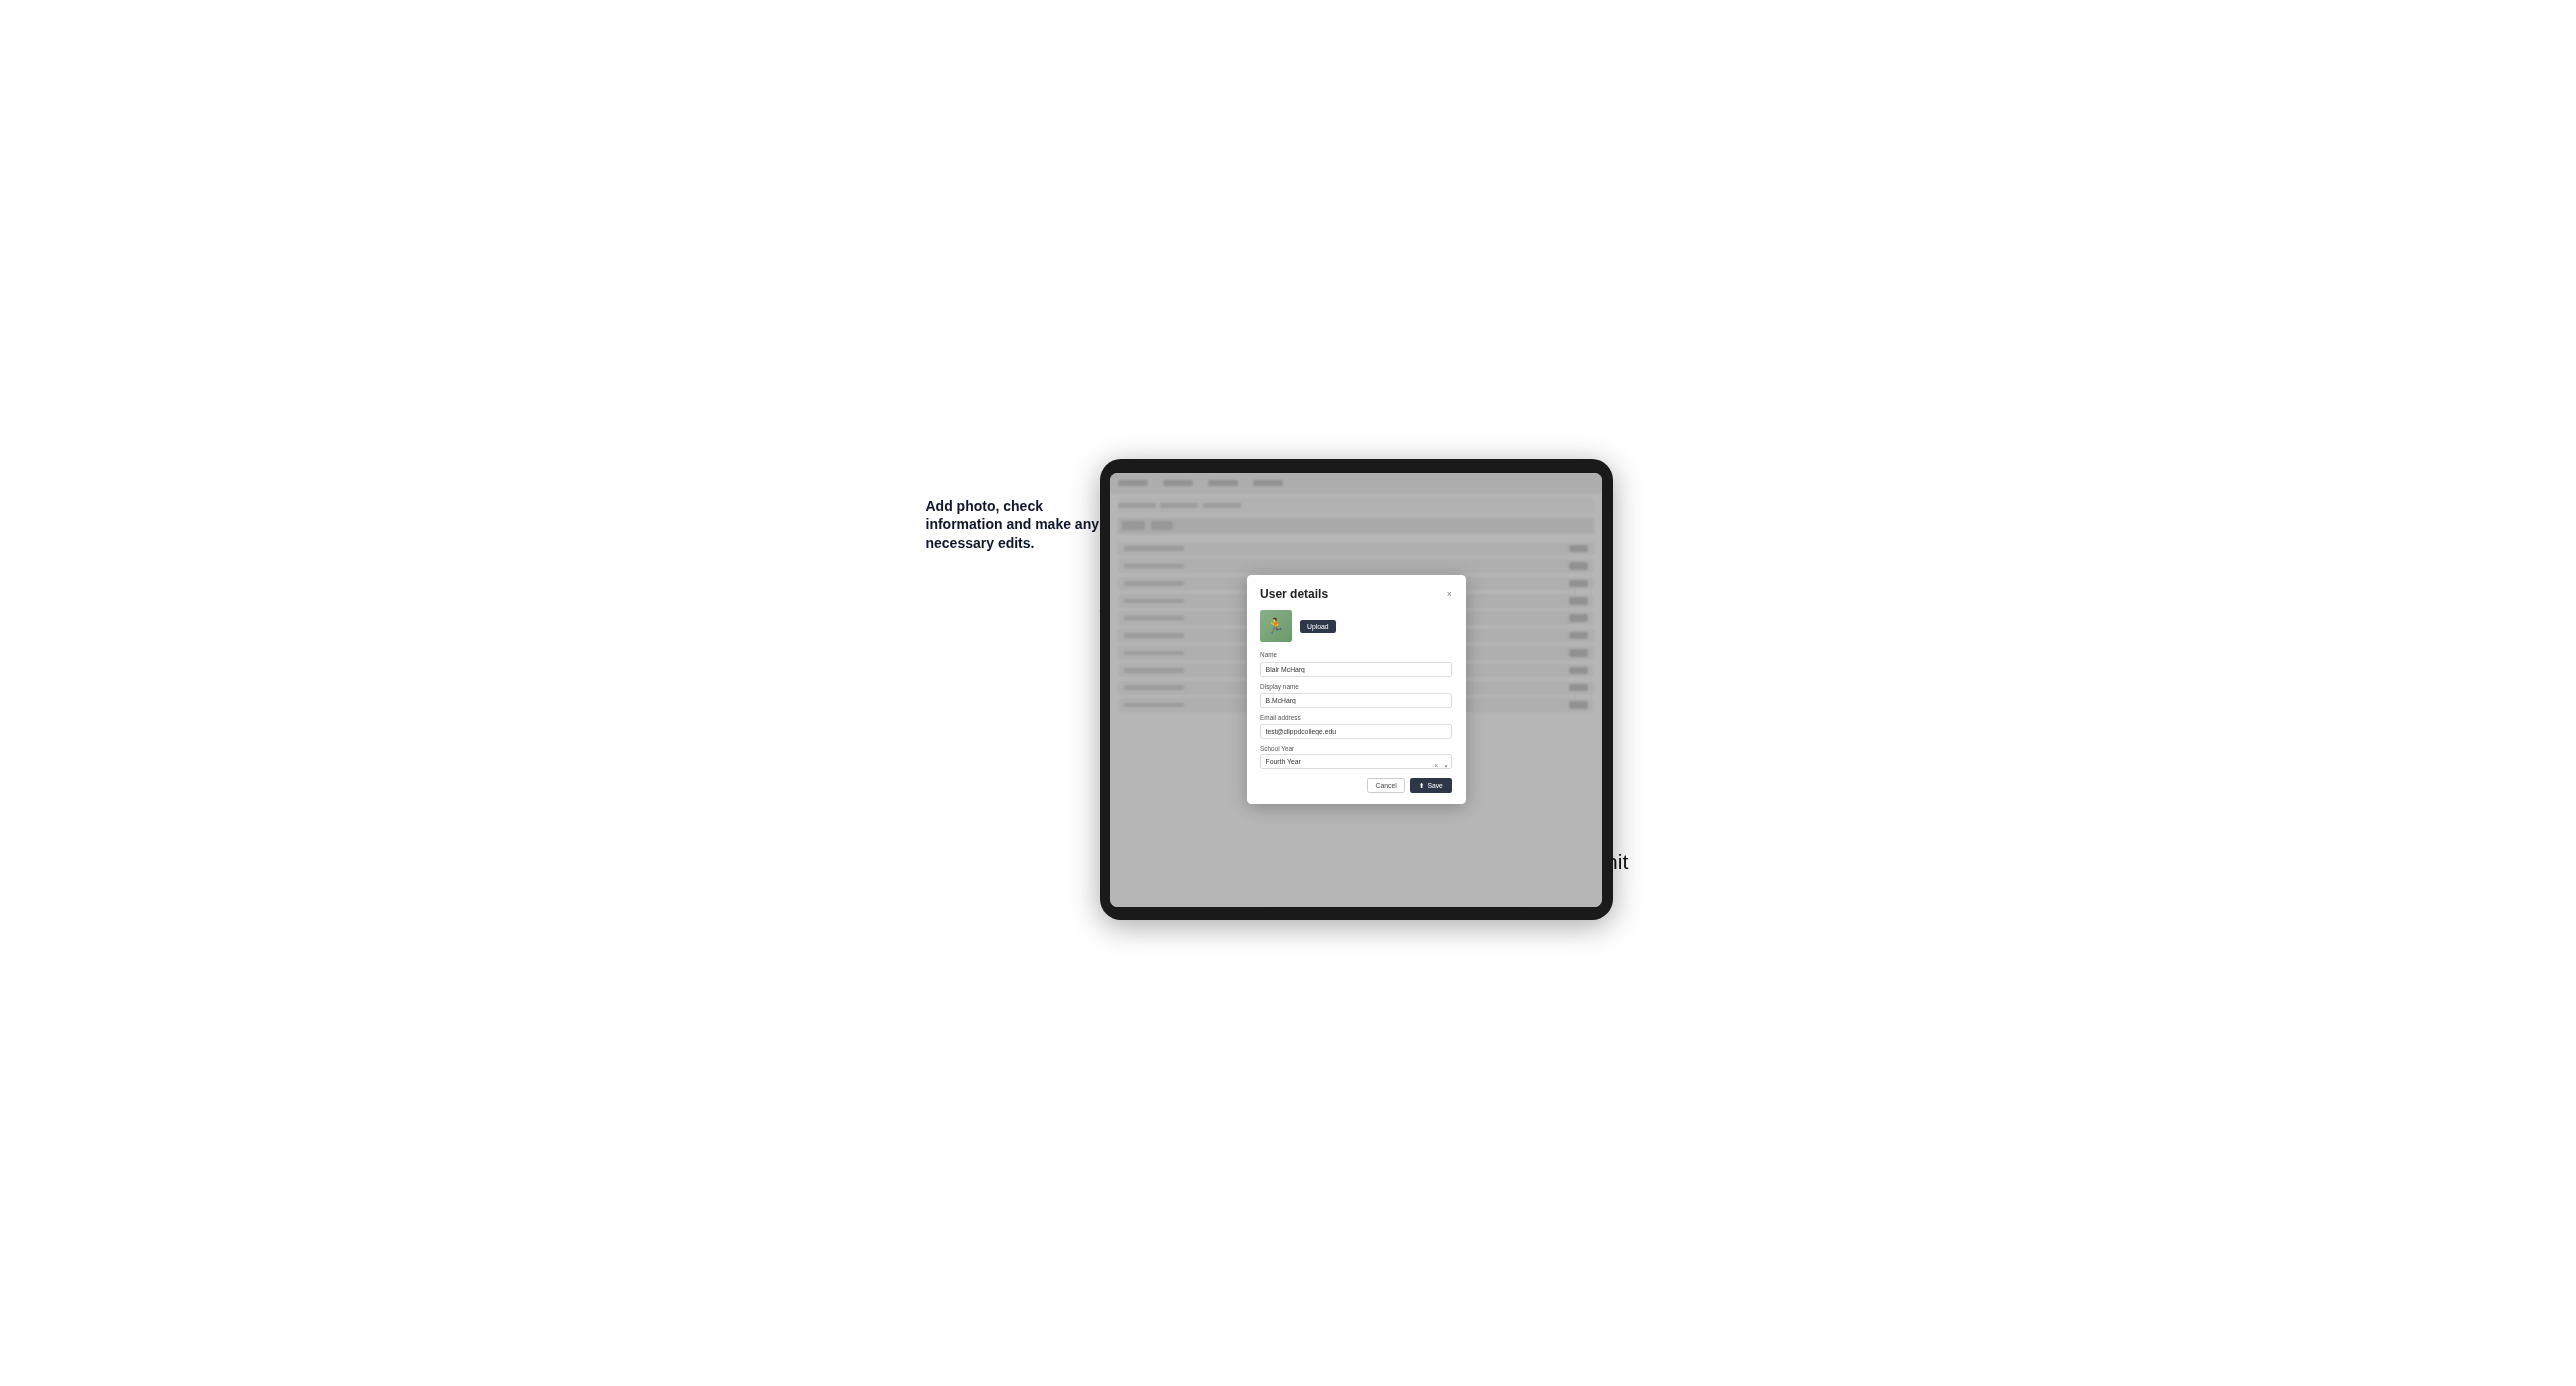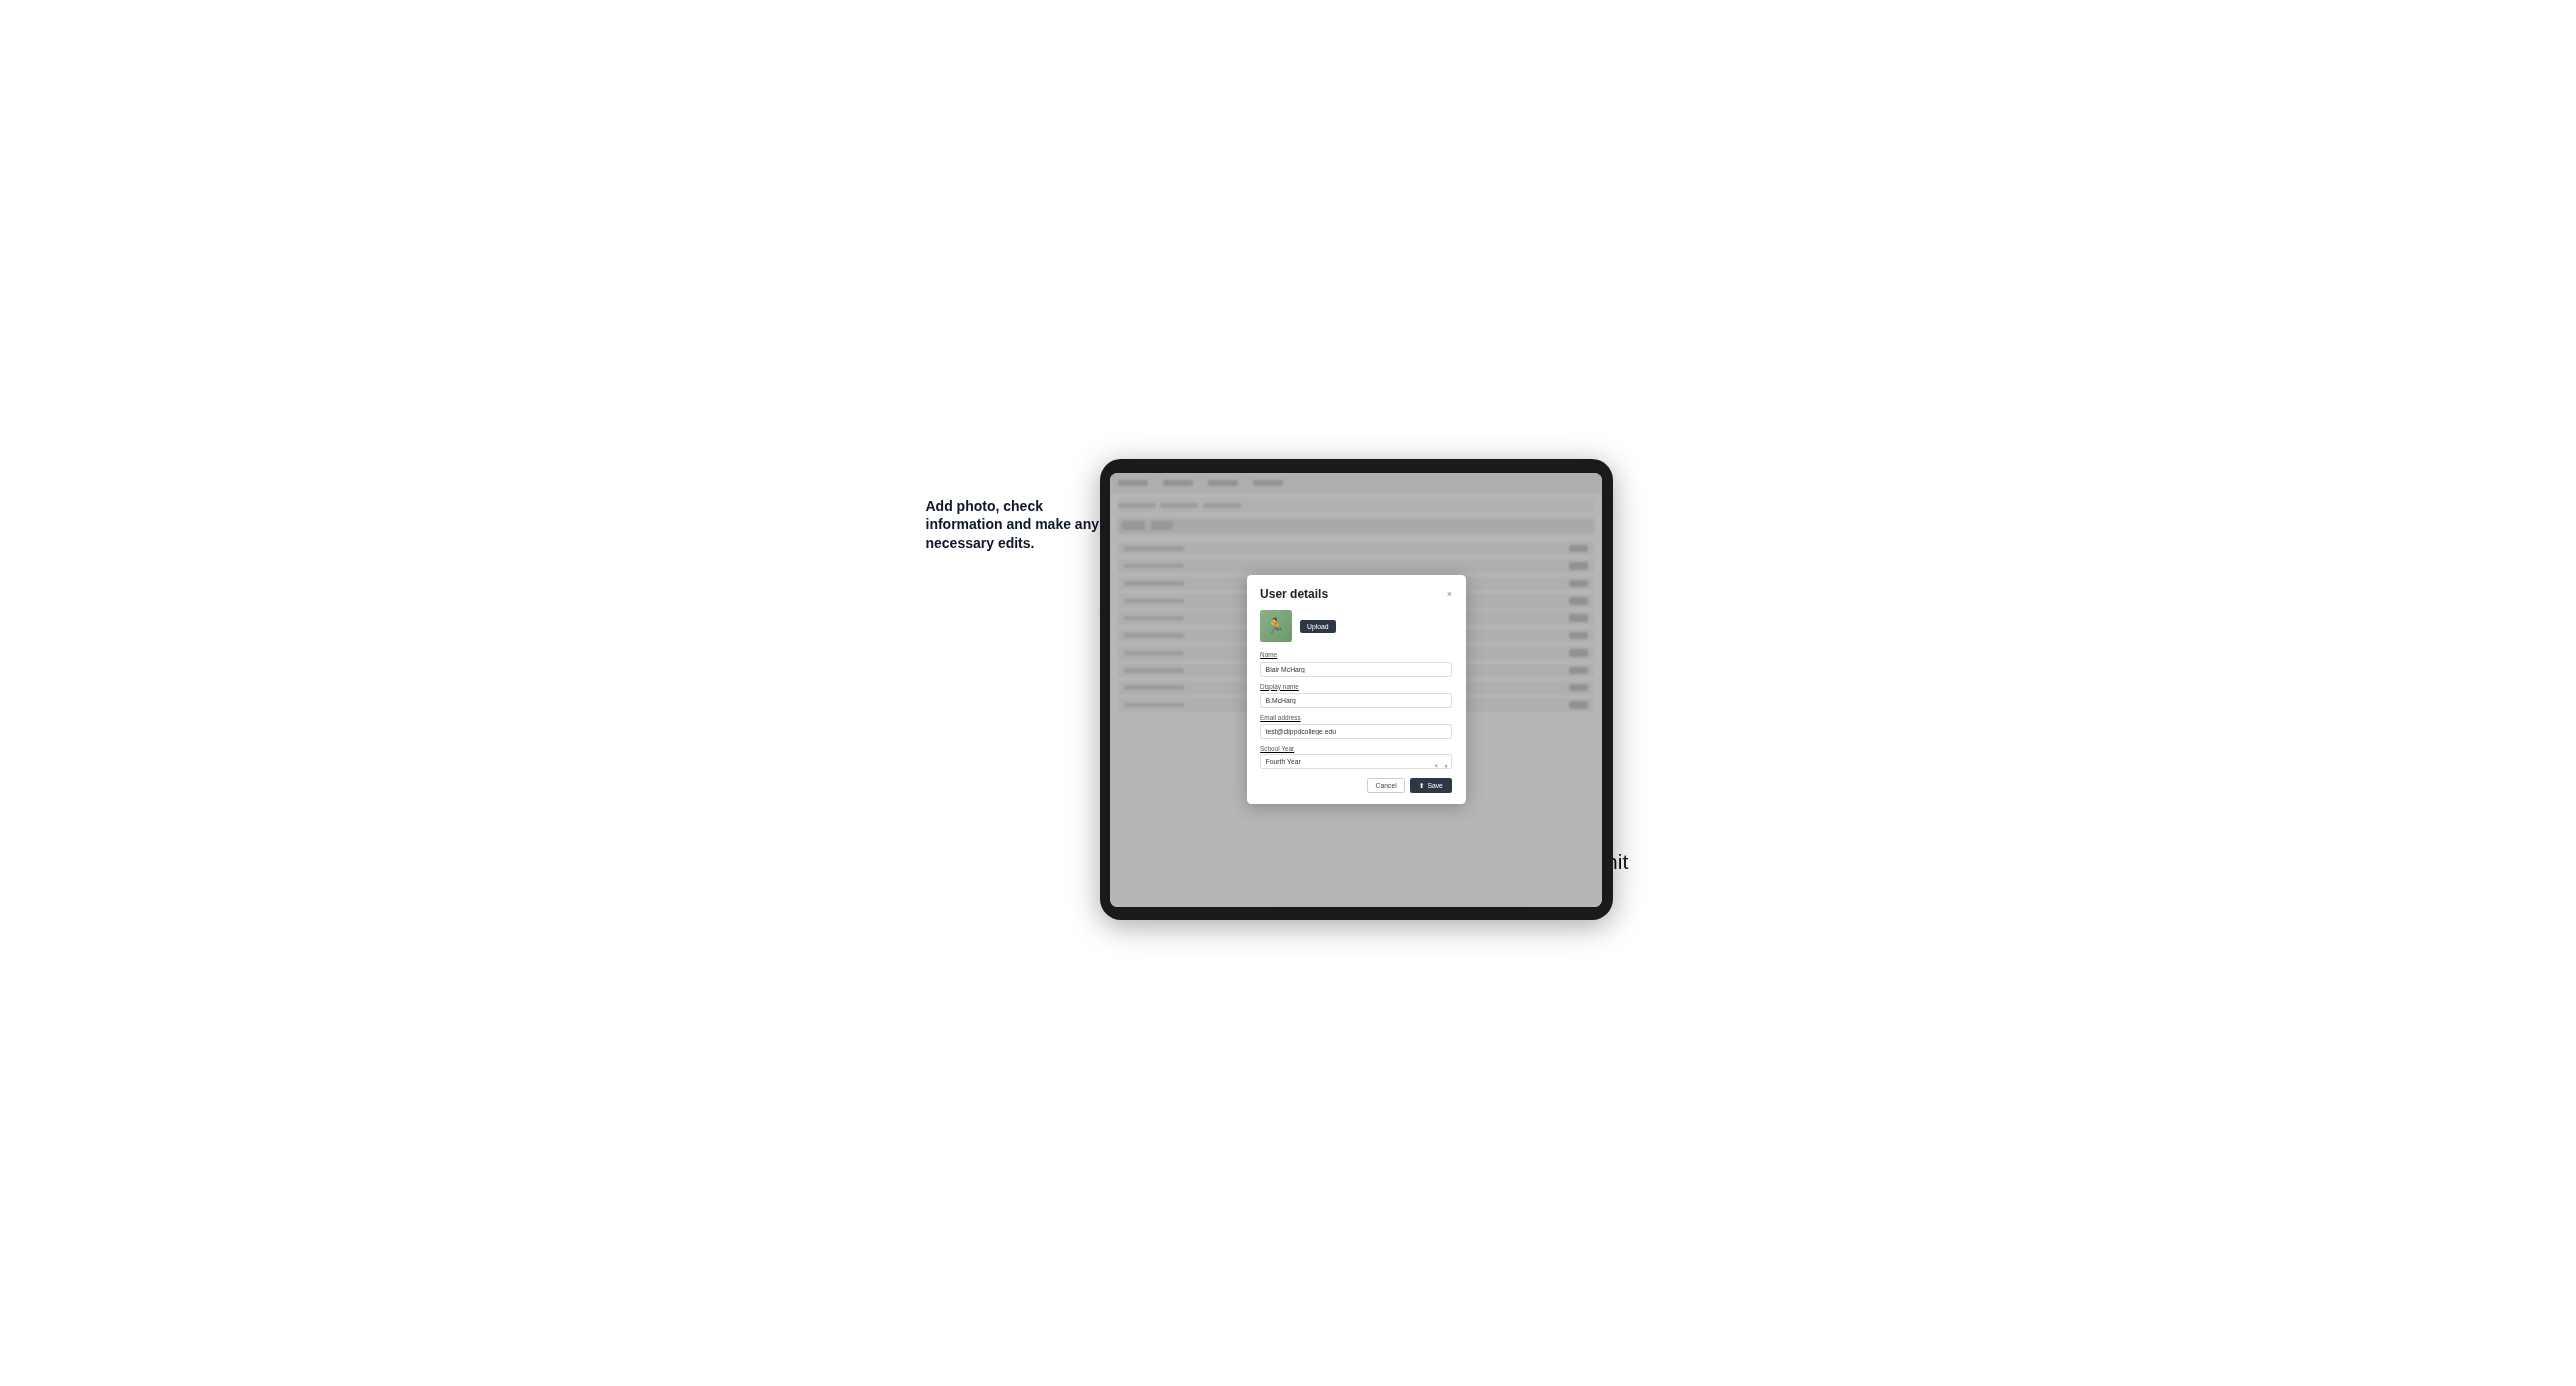--- a/index.html
+++ b/index.html
@@ -229,21 +229,20 @@
       color: #fff;
       border: none;
       border-radius: 2.3px;
       padding: 3px 7.5px;
       font-size: 6.8px;
       cursor: pointer;
     }
 
     .form-group {
       margin-bottom: 6px;
-      text-decoration: underline;
     }
 
     .form-label {
       font-size: 6.4px;
       color: #555;
       margin-bottom: 2.3px;
       display: block;
     }
 
     .form-input {

